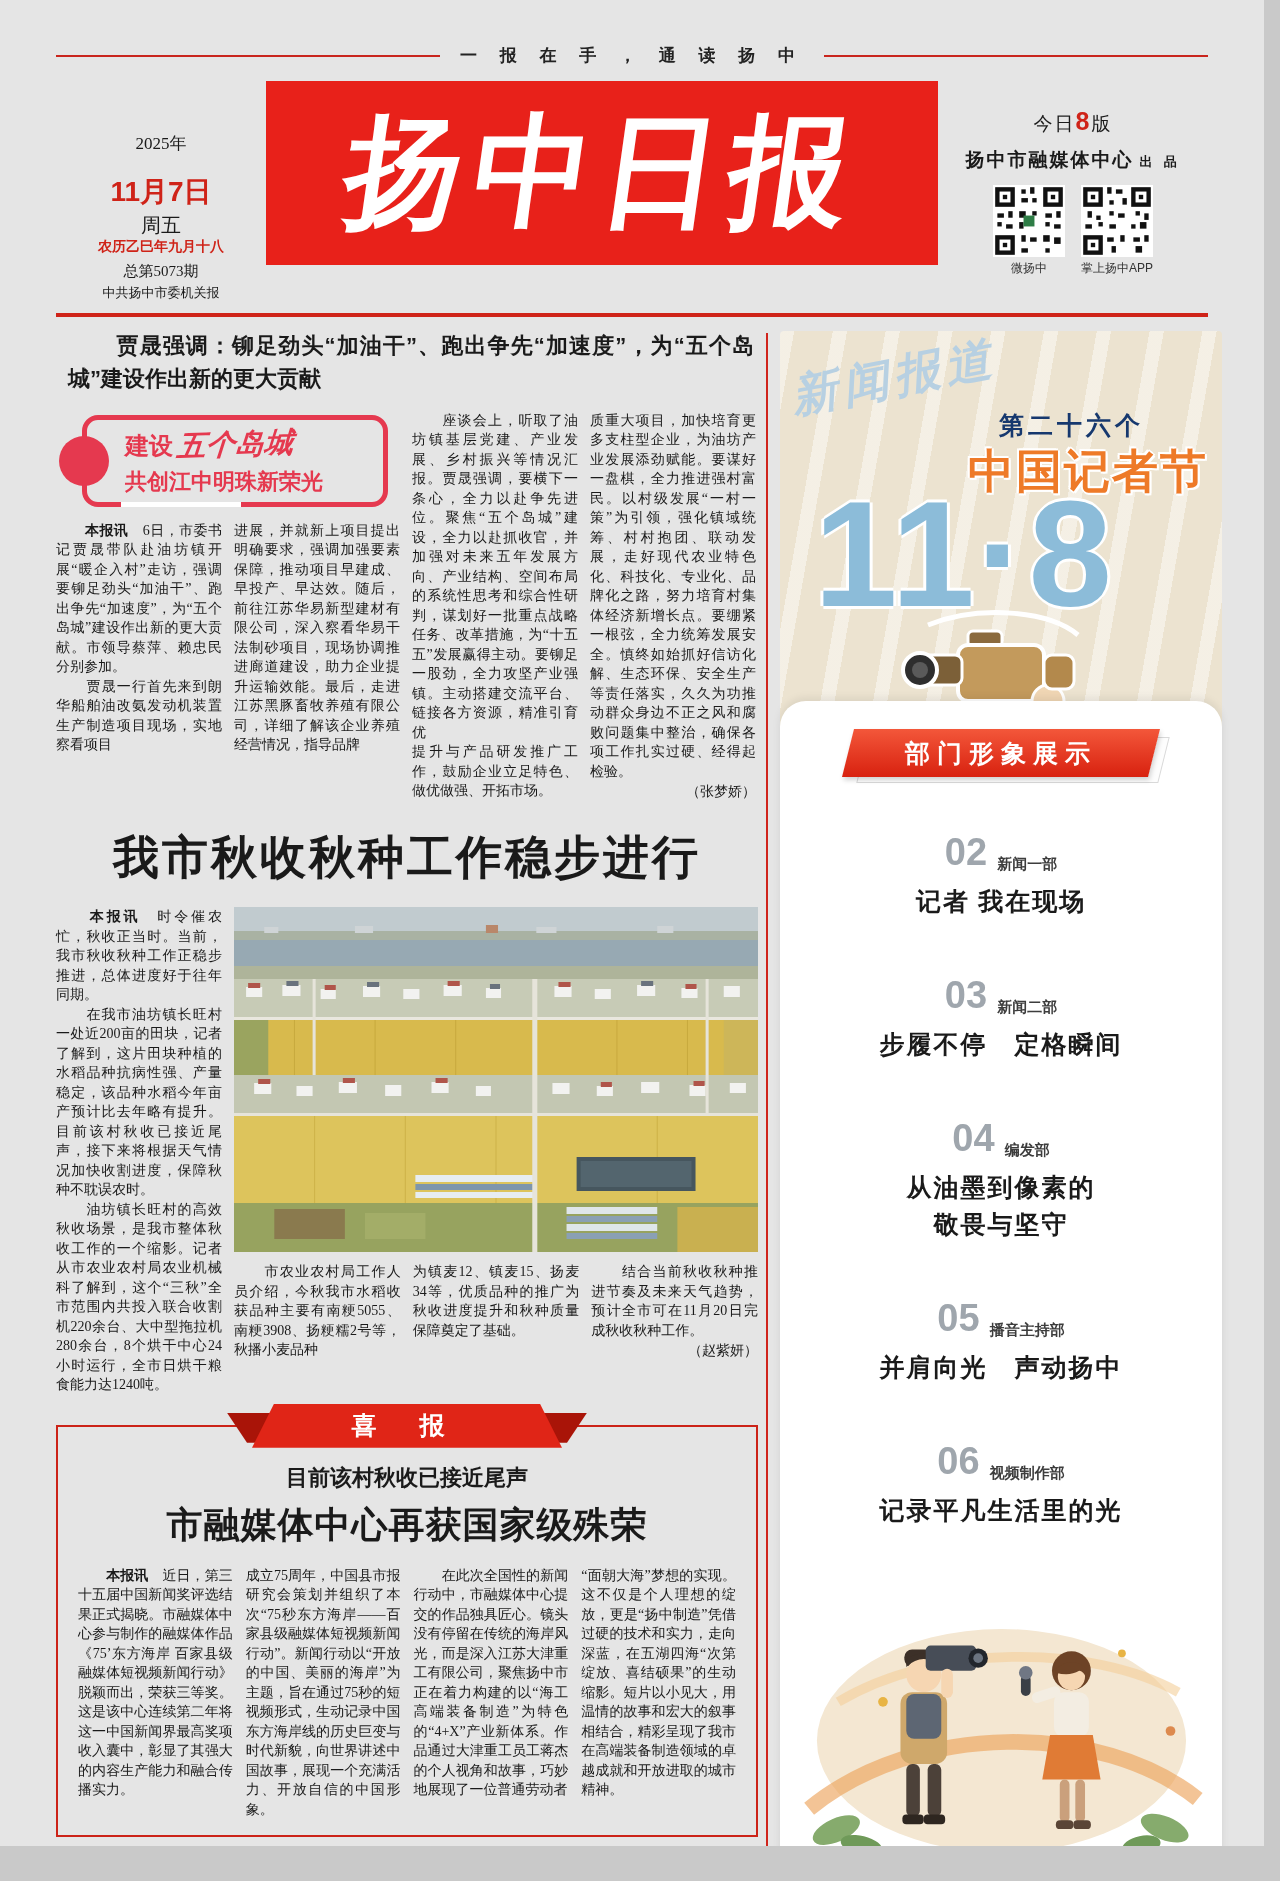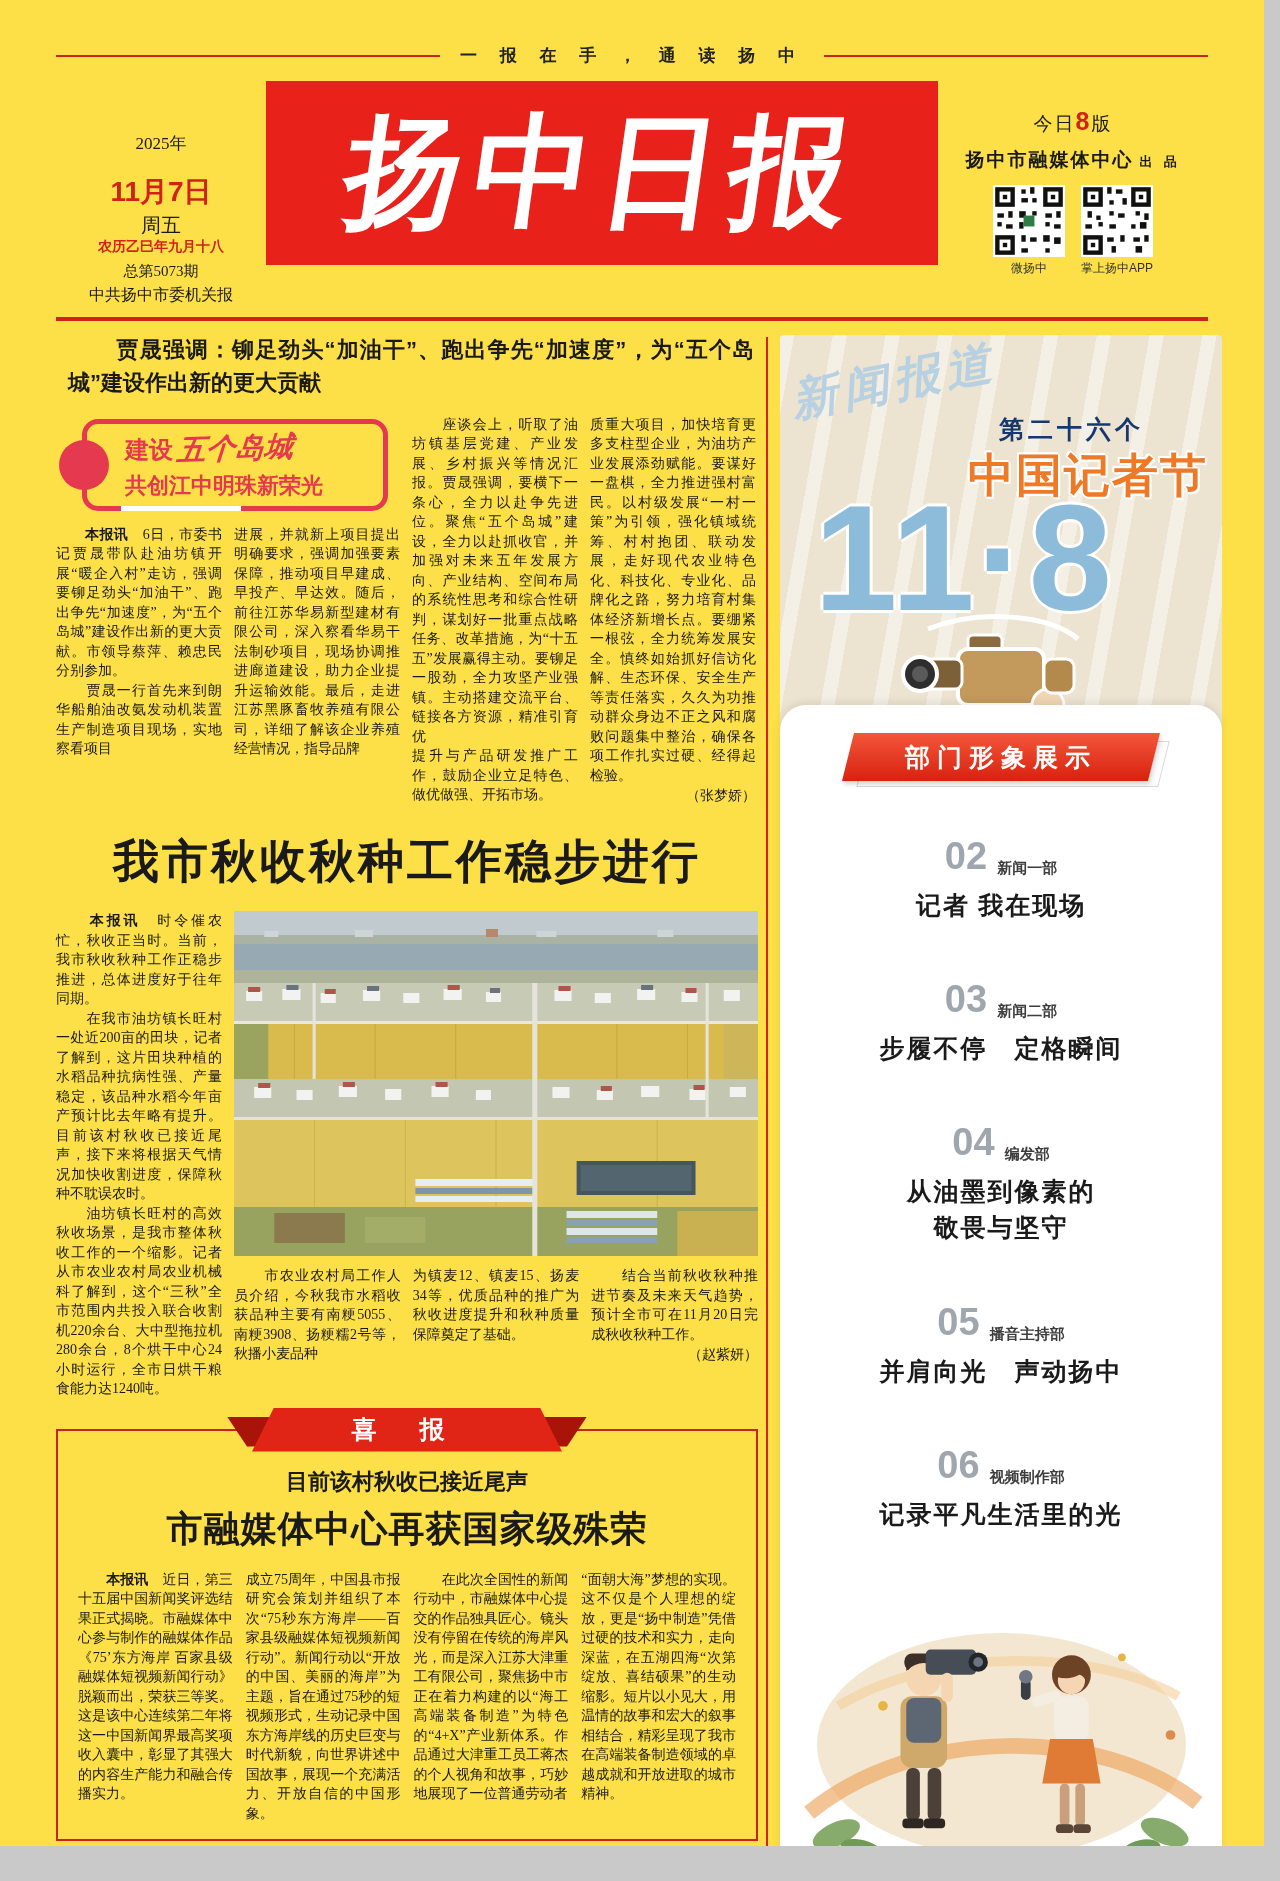--- a/index.html
+++ b/index.html
@@ -1,36 +1,36 @@
 <!DOCTYPE html>
 <html><head>
 <meta charset="utf-8">
 <style>
   html,body{margin:0;padding:0;}
   body{
     width:1280px;height:1881px;background:#c9c9c9;position:relative;
     font-family:"Liberation Serif",serif;color:#1a1a1a;
   }
-  .page{position:absolute;left:0;top:0;width:1264px;height:1846px;background:#fde047;overflow:hidden;}
+  .page{position:absolute;left:0;top:0;width:1264px;height:1846px;background:#e5e5e5;overflow:hidden;}
 
   
   .tagline-row{display:flex;align-items:center;margin:44px 56px 0 56px;gap:20px;}
   .tagline-row .rule{flex:1;height:2px;background:#c9251d;}
   .tagline{font-family:"Liberation Sans",sans-serif;font-size:17px;font-weight:bold;
     letter-spacing:9px;color:#222;white-space:nowrap;}
 
   
   .header{display:flex;margin:14px 56px 0 56px;align-items:stretch;}
   .dateblock{width:210px;text-align:center;padding-top:52px;line-height:1.25;}
   .d-year{font-size:17px;}
   .d-date{font-size:28px;font-weight:bold;color:#cf2318;margin-top:20px;font-family:"Liberation Sans",sans-serif;}
   .d-week{font-size:20px;margin-top:4px;}
   .d-lunar{font-size:14px;font-weight:bold;color:#cf2318;font-family:"Liberation Sans",sans-serif;}
   .d-issue{font-size:15px;margin-top:6px;}
-  .d-organ{font-size:16px;margin-top:4px;}
+  .d-organ{font-size:13px;margin-top:4px;}
   .masthead{width:672px;height:184px;background:#e8211a;display:flex;align-items:center;justify-content:center;}
   .masthead span{color:#fff;font-size:118px;font-weight:bold;letter-spacing:10px;
     transform:skewX(-8deg) scaleY(1.04);font-family:"Liberation Serif",serif;}
   .rightblock{flex:1;text-align:center;padding-top:26px;}
   .edition{font-size:19px;letter-spacing:2px;}
   .edition b{color:#cf2318;font-size:25px;font-family:"Liberation Sans",sans-serif;}
   .producer{margin-top:10px;font-size:19px;font-weight:bold;letter-spacing:2px;}
   .producer small{font-size:13px;font-weight:bold;margin-left:6px;letter-spacing:4px;}
   .qrs{display:flex;justify-content:center;gap:16px;margin-top:12px;}
   .qr{width:72px;text-align:center;}

